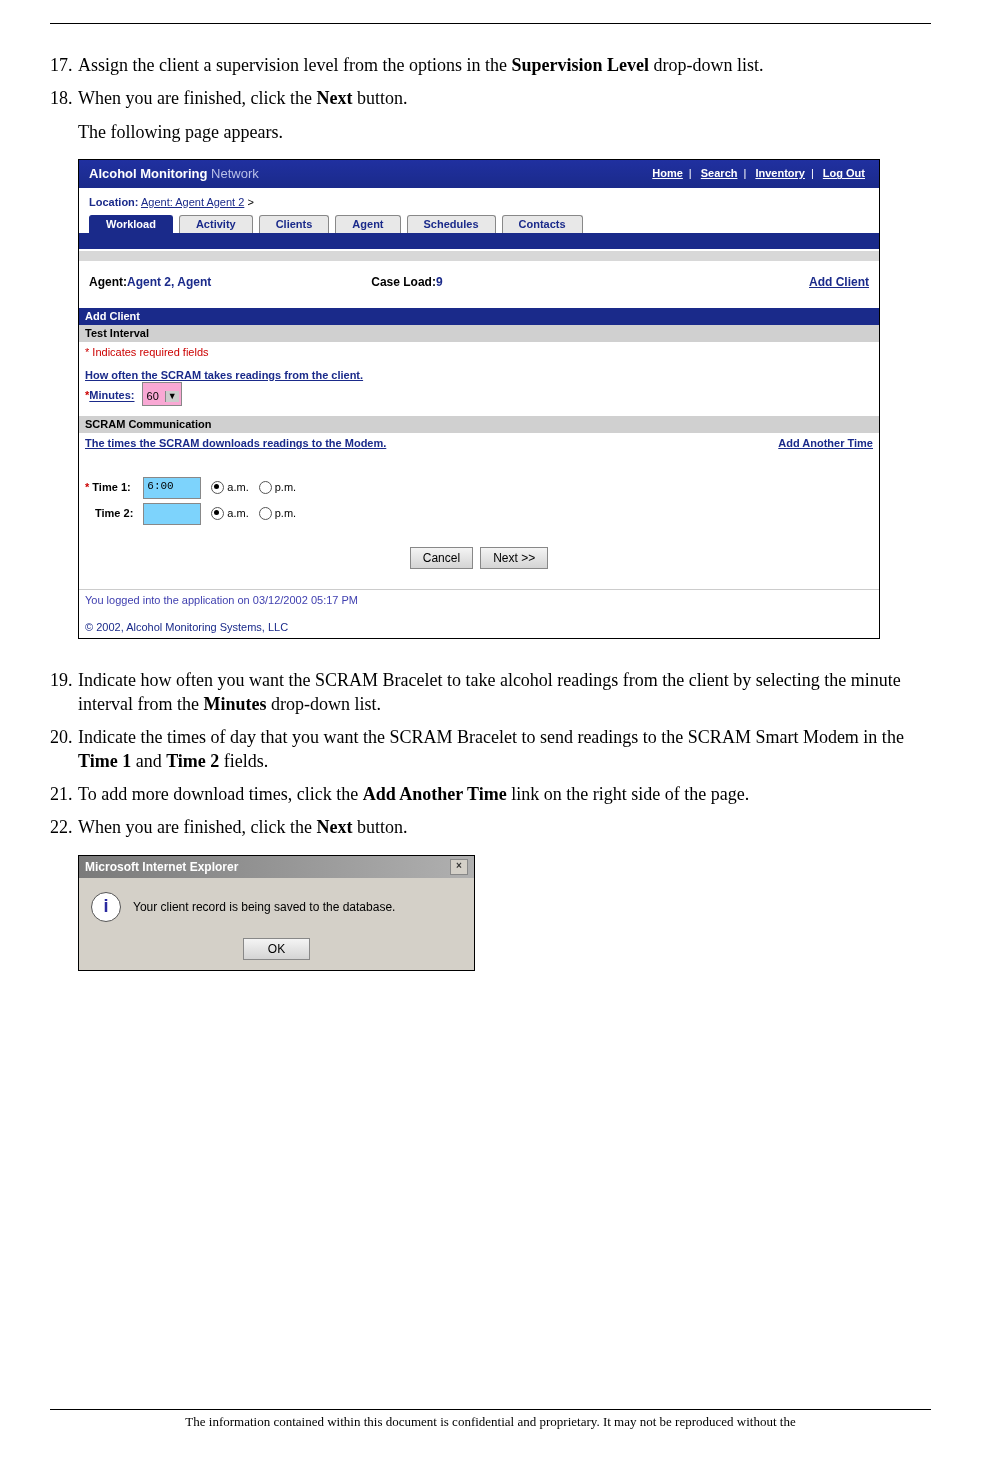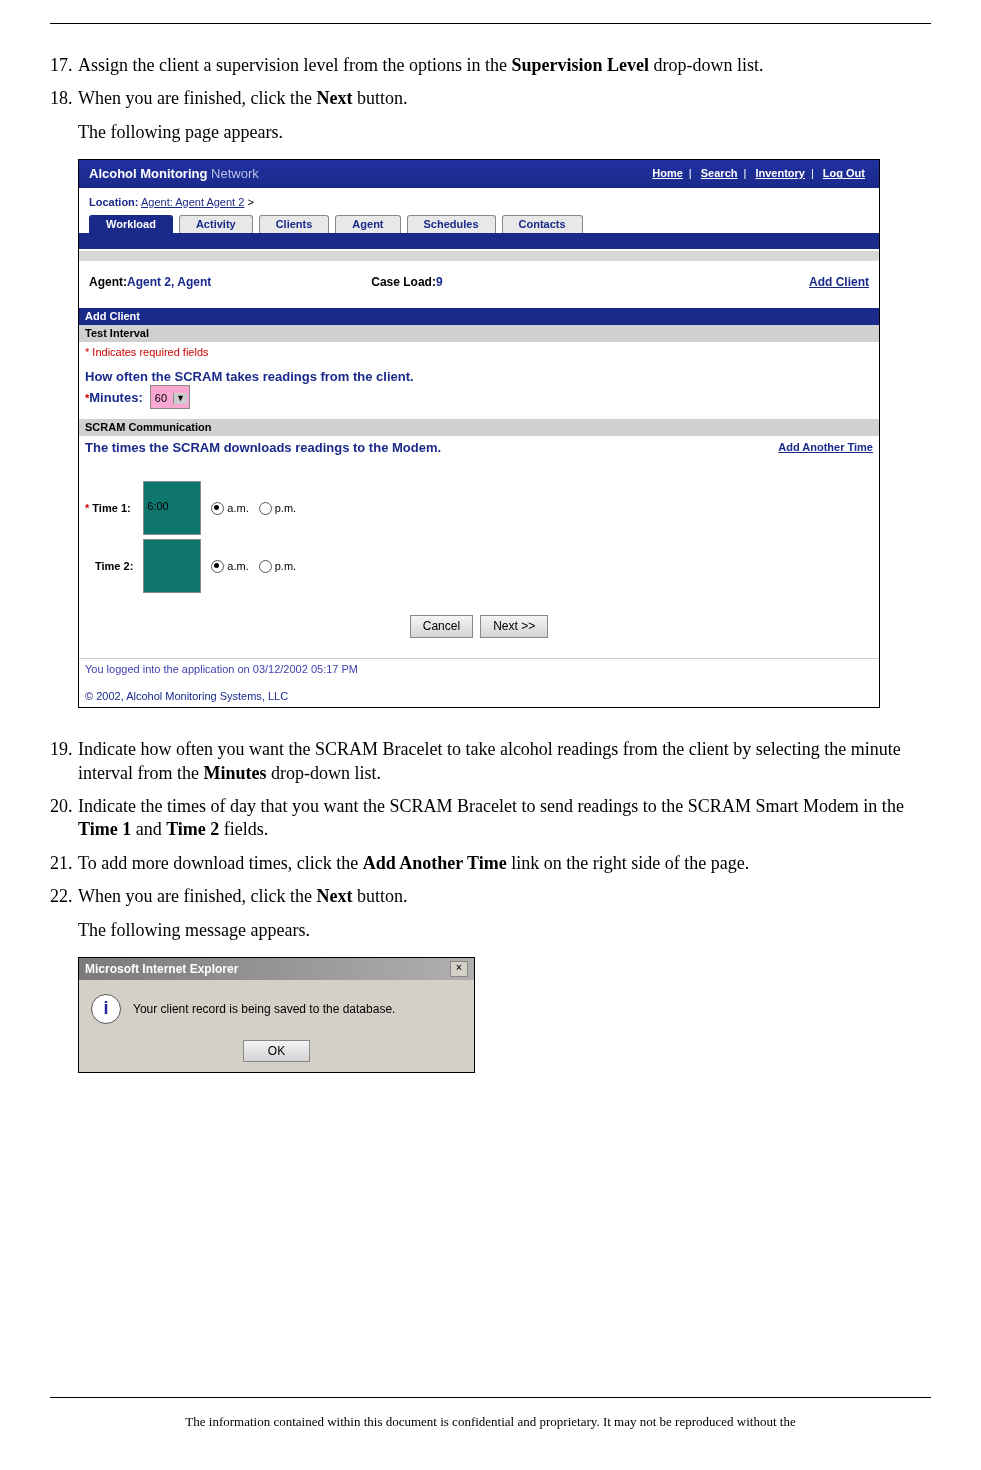--- a/index.html
+++ b/index.html
@@ -95,37 +95,37 @@
   .agent-row .lbl { font-weight: bold; }
   .agent-row .val { color: #1a2a8a; font-weight: bold; }
   .agent-row .spacer { flex: 1; }
   .agent-row a.add { color: #1a2a8a; text-decoration: underline; font-weight: bold; }
 
   .section-hdr { background: #1a2a8a; color: #fff; font-weight: bold; padding: 2px 6px; font-size: 11px; }
   .sub-hdr { background: #d0d0d0; font-weight: bold; padding: 2px 6px; font-size: 11px; }
 
   .form-pad { padding: 4px 6px 10px 6px; }
   .req-note { color: #c00; font-size: 11px; }
-  .blue-bold { color: #1a2a8a; font-weight: bold; font-size: 13px; }
+  .blue-bold { color: #1a2a8a; font-weight: bold; font-size: 11px; text-decoration: underline; }
   .star { color: #c00; font-weight: bold; }
 
   .mini-select {
     display: inline-flex; align-items: center;
     border: 1px solid #888; background:#f9a8d4;
     padding: 4px 2px 0 4px; font-size: 11px; height: 18px;
     margin-left: 4px;
   }
   .mini-select .arrow {
     background: #ccc; border-left:1px solid #888;
     padding: 0 2px; margin-left: 6px; font-size: 9px;
   }
   .mini-input {
-    border: 1px solid #888; background:#0f766e;
-    font-size: 11px; height: 16px; width: 50px; padding: 18px 3px;
-    display:inline-block; vertical-align: middle;
+    border: 1px solid #888; background:#7dd3fc;
+    font-size: 11px; height: 16px; width: 50px; padding: 2px 3px;
+    display:inline-block; vertical-align: middle; font-family: Liberation Mono, monospace;
   }
 
   table.times { border-collapse: collapse; margin-top: 20px; }
   table.times td { padding: 2px 10px 2px 0; font-size: 11px; vertical-align: middle; }
   .radio { display:inline-block; width:11px; height:11px; border:1px solid #555; border-radius:50%; vertical-align:middle; margin-right:3px; position:relative;}
   .radio.checked::after { content:""; position:absolute; width:5px; height:5px; background:#000; border-radius:50%; top:2px; left:2px;}
 
   .comm-row { display:flex; justify-content:space-between; align-items:center; padding: 4px 6px 0 6px;}
   .comm-row a { color:#1a2a8a; text-decoration:underline; font-weight:bold;}
 
@@ -155,21 +155,21 @@
     display:flex; justify-content:space-between; align-items:center;
     font-size: 12px;
   }
   .dlg-close { background:#d4d0c8; color:#333; border:1px solid #888; width:16px; height:14px; font-size:10px; text-align:center; line-height:12px;}
   .dlg-body { display:flex; align-items:center; padding: 14px 12px 16px 12px; gap: 12px;}
   .dlg-icon { width:28px; height:28px; border-radius:50%; background:#fff; border:1px solid #555; text-align:center; font-weight:bold; font-size:18px; line-height:26px; color:#2a2aa0;}
   .dlg-btn-row { text-align:center; padding-bottom: 10px;}
 
   .footer {
     position: absolute; bottom: 18px; left: 50px; right: 50px;
-    border-top: 1px solid #000; padding-top: 16px;
+    border-top: 1px solid #000; padding-top: 4px;
     text-align: center; font-size: 13px;
   }
 </style>
 </head>
 <body>
 
 <div class="page">
   <div class="page-number">13</div>
   <div class="top-rule"></div>
 
@@ -274,21 +274,20 @@
       <span class="num">19.</span><span>Indicate how often you want the SCRAM Bracelet to take alcohol readings from the client by selecting the minute interval from the </span><span class="bold">Minutes</span><span> drop-down list.</span>
     </li>
     <li>
       <span class="num">20.</span><span>Indicate the times of day that you want the SCRAM Bracelet to send readings to the SCRAM Smart Modem in the </span><span class="bold">Time 1</span><span> and </span><span class="bold">Time 2</span><span> fields.</span>
     </li>
     <li>
       <span class="num">21.</span><span>To add more download times, click the </span><span class="bold">Add Another Time</span><span> link on the right side of the page.</span>
     </li>
     <li>
       <span class="num">22.</span><span>When you are finished, click the </span><span class="bold">Next</span><span> button.</span>
-      <div class="sub">The following message appears.</div>
     </li>
   </ol>
 
   <div class="dialog-figure">
     <div class="dlg-title">
       <span>Microsoft Internet Explorer</span>
       <span class="dlg-close">×</span>
     </div>
     <div class="dlg-body">
       <div class="dlg-icon">i</div>

